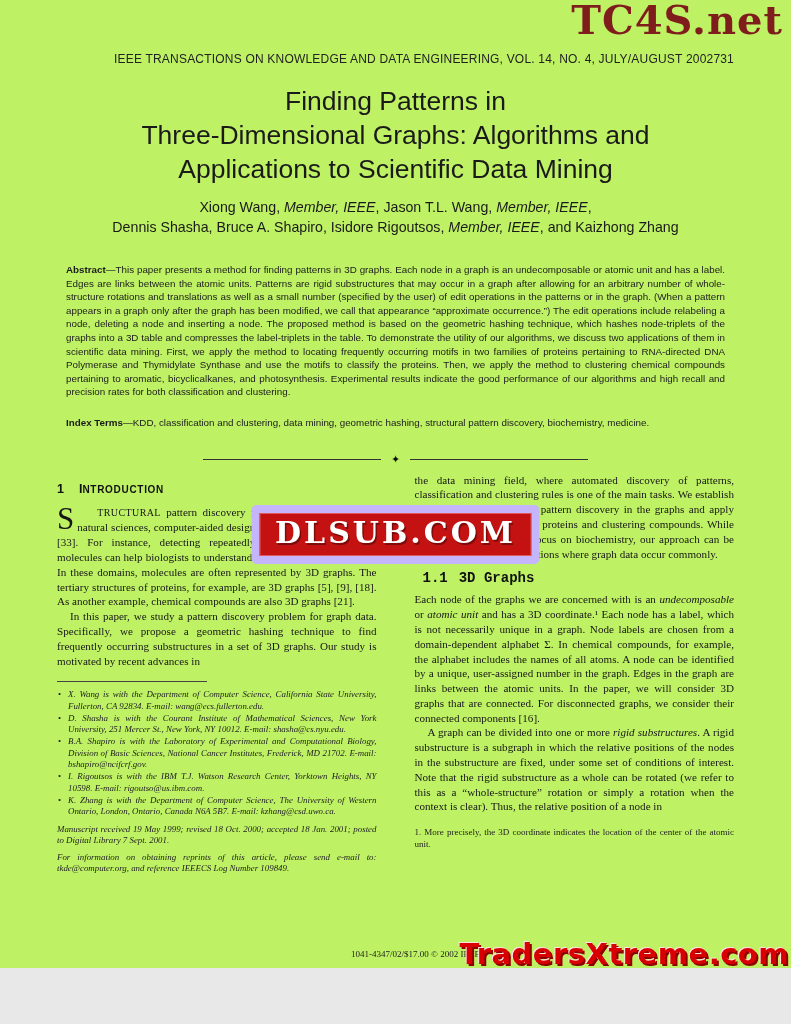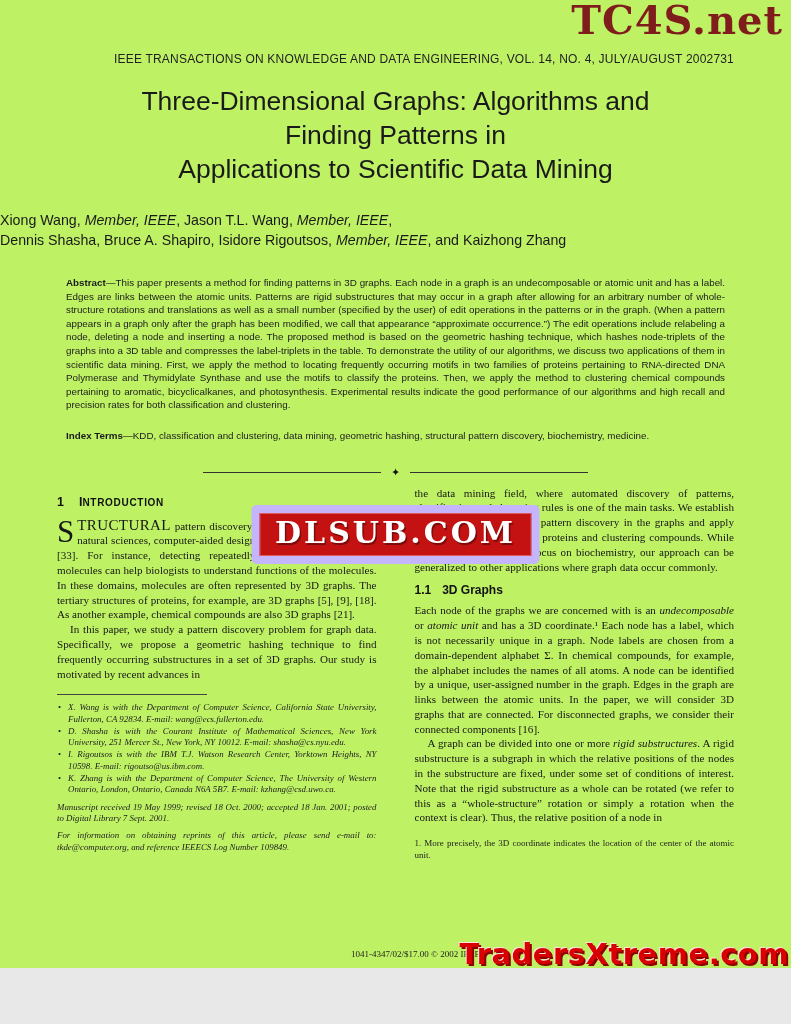--- a/index.html
+++ b/index.html
@@ -6,21 +6,21 @@
   .page{position:relative;width:791px;height:968px;background:#bef264;margin:0 auto;overflow:hidden;
         font-family:"Liberation Serif",serif;color:#151515;}
   
   .header{display:flex;justify-content:flex-end;margin:52px 57px 0;
           font-family:"Liberation Sans",sans-serif;font-size:12px;letter-spacing:.2px;color:#222;}
   
   .title{margin:18px 40px 0;text-align:center;font-family:"Liberation Sans",sans-serif;
          font-weight:400;font-size:26.5px;line-height:34px;color:#1a1a1a;}
   .title .tl{display:block;}
   
-  .authors{margin-top:24px;text-align:left;font-family:"Liberation Sans",sans-serif;
+  .authors{margin-top:11px;text-align:center;font-family:"Liberation Sans",sans-serif;
            font-size:14.2px;line-height:20px;color:#1a1a1a;}
   .it{font-style:italic;}
   
   .abstract{margin:26px 66px 0;font-family:"Liberation Sans",sans-serif;font-size:9.8px;
             line-height:13.6px;text-align:justify;color:#1b1b1b;}
   .b{font-weight:bold;}
   .idx{margin-top:17px;}
   
   .divider{display:flex;align-items:center;justify-content:center;gap:10px;margin:24px 0 8px;}
   .dline{width:178px;border-top:1px solid #333;height:0;}
@@ -28,27 +28,27 @@
   
   .columns{display:flex;gap:38px;margin:8px 57px 0;}
   .col{flex:1;min-width:0;}
   .sec-h{font-family:"Liberation Sans",sans-serif;font-weight:bold;margin:6px 0 8px;color:#111;}
   .secnum{font-size:12.5px;margin-right:15px;}
   .sc-first{font-size:12.5px;}
   .sc-rest{font-size:10px;letter-spacing:.7px;}
   .body{font-size:11.1px;line-height:14.8px;text-align:justify;margin:0;color:#161616;}
   .indent{text-indent:13px;}
   .dropcap{float:left;font-size:31px;line-height:25px;padding:1px 3px 0 0;}
-  .lead-sc{font-size:15px;letter-spacing:.4px;}
+  .lead-sc{font-size:10px;letter-spacing:.4px;margin-left:20px;}
   .fnrule{border-top:1px solid #444;width:150px;margin:13px 0 7px;}
   .affil{list-style:none;margin:0;padding:0;font-style:italic;font-size:8.9px;line-height:11.3px;color:#222;}
   .affil li{position:relative;padding-left:11px;margin-bottom:1px;text-align:justify;}
   .affil li::before{content:"\2022";position:absolute;left:1px;top:0;font-style:normal;}
   .affil-note{font-style:italic;font-size:8.9px;line-height:11.3px;margin:6px 0 0;text-align:justify;color:#222;}
-  .sub-h{font-family:Liberation Sans, sans-serif;font-weight:bold;font-size:12px;margin:9px 0 6px;color:#111;}
+  .sub-h{font-family:Liberation Mono, monospace;font-weight:bold;font-size:14px;margin:9px 8px 6px;color:#111;}
   .sub-h .num{margin-right:11px;}
   .fn1{font-size:9px;line-height:11.6px;margin:13px 0 0;text-align:justify;color:#222;}
   
   .footer{position:absolute;left:0;right:0;bottom:9px;text-align:center;font-size:9px;color:#222;padding-left:40px;}
   
   .wm-top{position:absolute;top:-4px;right:8px;font-family:"DejaVu Serif",serif;font-weight:bold;
           font-size:40px;color:#7f1d1d;letter-spacing:1px;}
   .wm-banner{position:absolute;top:505px;left:50%;transform:translateX(-50%);
              background:#c41111;border:8px solid #c4b5fd;border-radius:5px;color:#fff;
              font-family:"DejaVu Serif",serif;font-weight:bold;font-size:30px;line-height:1;
@@ -64,22 +64,22 @@
 <div class="page">
 
   <div class="wm-top">TC4S.net</div>
 
   <div class="header">
     <span>IEEE TRANSACTIONS ON KNOWLEDGE AND DATA ENGINEERING, VOL. 14, NO. 4, JULY/AUGUST 2002</span>
     <span>731</span>
   </div>
 
   <h1 class="title">
+    <span class="tl">Finding Patterns in</span>
     <span class="tl">Three-Dimensional Graphs: Algorithms and</span>
-    <span class="tl">Finding Patterns in</span>
     <span class="tl">Applications to Scientific Data Mining</span>
   </h1>
 
   <div class="authors">
     <div><span>Xiong Wang, </span><span class="it">Member, IEEE</span><span>, Jason T.L. Wang, </span><span class="it">Member, IEEE</span><span>,</span></div>
     <div><span>Dennis Shasha, Bruce A. Shapiro, Isidore Rigoutsos, </span><span class="it">Member, IEEE</span><span>, and Kaizhong Zhang</span></div>
   </div>
 
   <div class="abstract">
     <span class="b">Abstract</span><span>—This paper presents a method for finding patterns in 3D graphs. Each node in a graph is an undecomposable or atomic unit and has a label. Edges are links between the atomic units. Patterns are rigid substructures that may occur in a graph after allowing for an arbitrary number of whole-structure rotations and translations as well as a small number (specified by the user) of edit operations in the patterns or in the graph. (When a pattern appears in a graph only after the graph has been modified, we call that appearance “approximate occurrence.”) The edit operations include relabeling a node, deleting a node and inserting a node. The proposed method is based on the geometric hashing technique, which hashes node-triplets of the graphs into a 3D table and compresses the label-triplets in the table. To demonstrate the utility of our algorithms, we discuss two applications of them in scientific data mining. First, we apply the method to locating frequently occurring motifs in two families of proteins pertaining to RNA-directed DNA Polymerase and Thymidylate Synthase and use the motifs to classify the proteins. Then, we apply the method to clustering chemical compounds pertaining to aromatic, bicyclicalkanes, and photosynthesis. Experimental results indicate the good performance of our algorithms and high recall and precision rates for both classification and clustering.</span>
@@ -103,20 +103,21 @@
       </div>
       <p class="body">
         <span class="dropcap">S</span><span class="lead-sc">TRUCTURAL</span><span> pattern discovery finds many applications in natural sciences, computer-aided design, and image processing [8], [33]. For instance, detecting repeatedly occurring structures in molecules can help biologists to understand functions of the molecules. In these domains, molecules are often represented by 3D graphs. The tertiary structures of proteins, for example, are 3D graphs [5], [9], [18]. As another example, chemical compounds are also 3D graphs [21].</span>
       </p>
       <p class="body indent">In this paper, we study a pattern discovery problem for graph data. Specifically, we propose a geometric hashing technique to find frequently occurring substructures in a set of 3D graphs. Our study is motivated by recent advances in</p>
 
       <div class="fnrule"></div>
       <ul class="affil">
         <li>X. Wang is with the Department of Computer Science, California State University, Fullerton, CA 92834. E-mail: wang@ecs.fullerton.edu.</li>
         <li>D. Shasha is with the Courant Institute of Mathematical Sciences, New York University, 251 Mercer St., New York, NY 10012. E-mail: shasha@cs.nyu.edu.</li>
+        <li>B.A. Shapiro is with the Laboratory of Experimental and Computational Biology, Division of Basic Sciences, National Cancer Institutes, Frederick, MD 21702. E-mail: bshapiro@ncifcrf.gov.</li>
         <li>I. Rigoutsos is with the IBM T.J. Watson Research Center, Yorktown Heights, NY 10598. E-mail: rigoutso@us.ibm.com.</li>
         <li>K. Zhang is with the Department of Computer Science, The University of Western Ontario, London, Ontario, Canada N6A 5B7. E-mail: kzhang@csd.uwo.ca.</li>
       </ul>
       <p class="affil-note">Manuscript received 19 May 1999; revised 18 Oct. 2000; accepted 18 Jan. 2001; posted to Digital Library 7 Sept. 2001.</p>
       <p class="affil-note">For information on obtaining reprints of this article, please send e-mail to: tkde@computer.org, and reference IEEECS Log Number 109849.</p>
     </div>
 
     <div class="col">
       <p class="body">the data mining field, where automated discovery of patterns, classification and clustering rules is one of the main tasks. We establish a framework for structural pattern discovery in the graphs and apply our approach to classifying proteins and clustering compounds. While the domains chosen here focus on biochemistry, our approach can be generalized to other applications where graph data occur commonly.</p>
 

